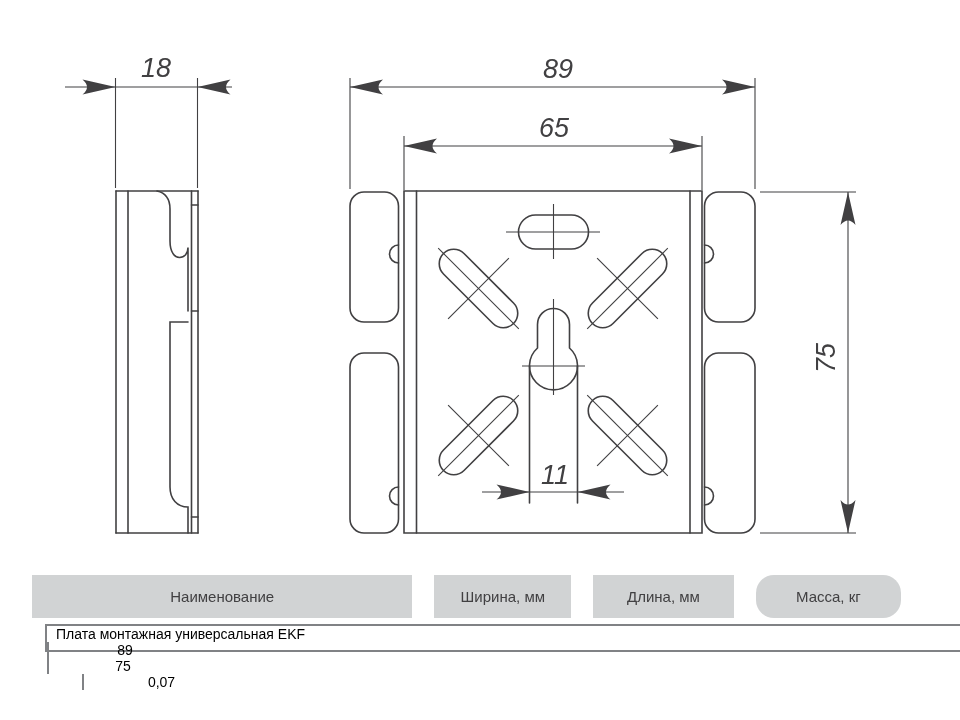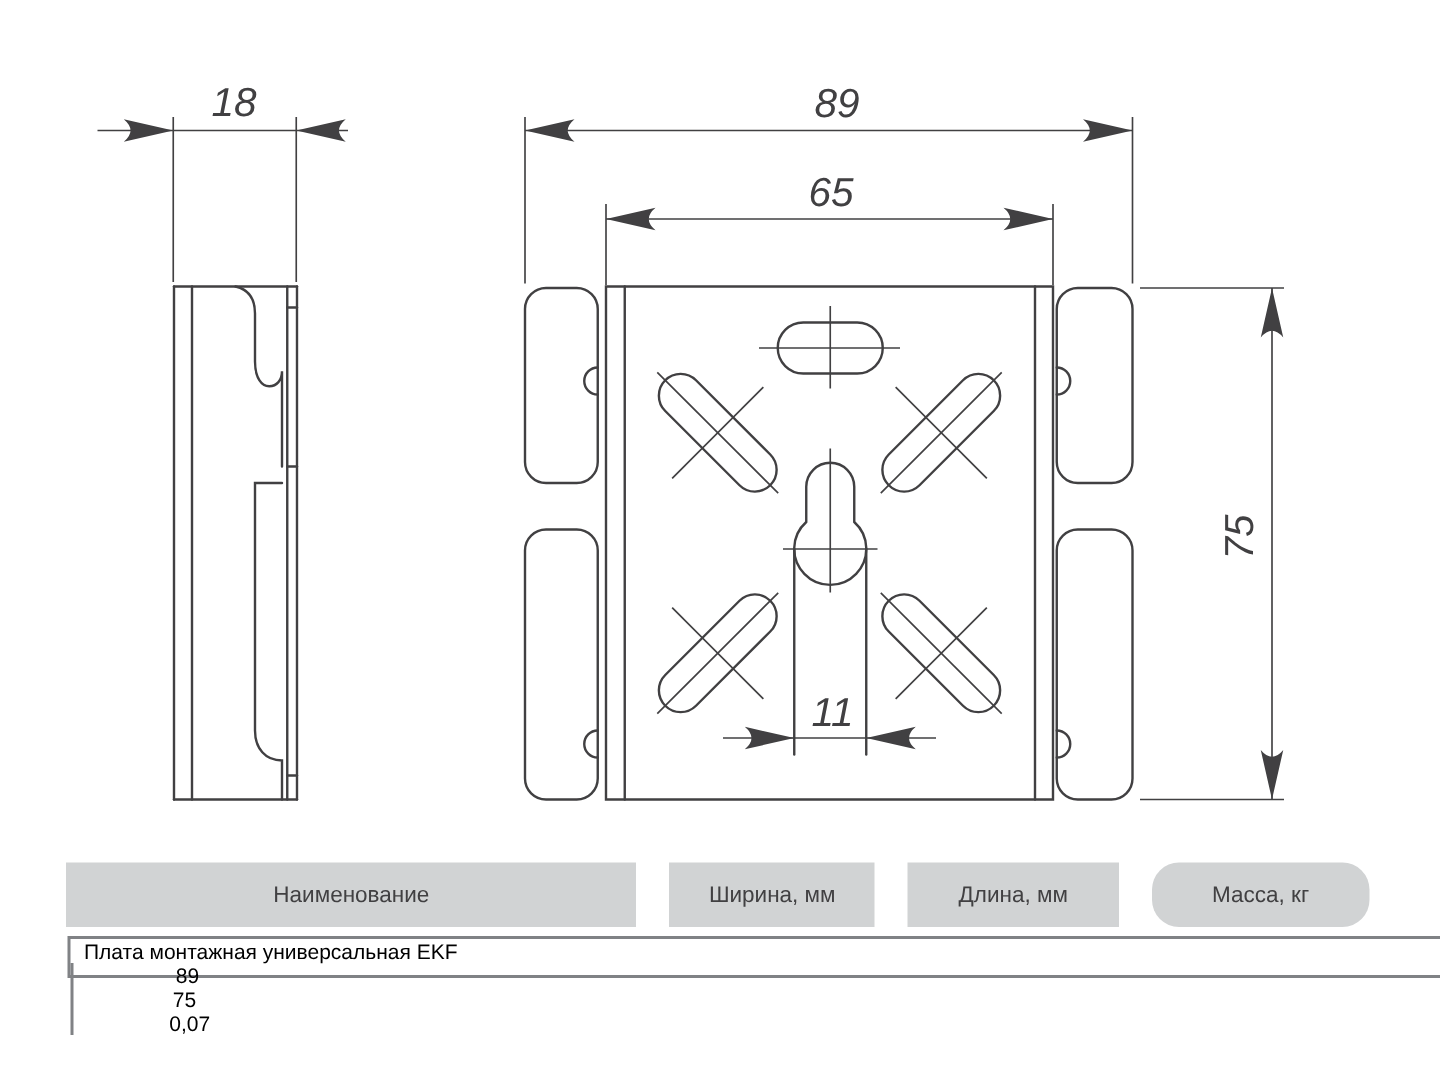--- a/index.html
+++ b/index.html
@@ -9,41 +9,41 @@
   }
   svg{position:absolute;top:0;left:0;}
   svg .ol{fill:none;stroke-width:1.6;stroke-linecap:round;}
   svg .tl{fill:none;stroke-width:1.1;stroke-linecap:butt;}
   svg text.dim{
     font-family:"Liberation Sans",sans-serif;
     font-style:italic;font-size:27px;fill:#414042;stroke:none;
     text-anchor:middle;
   }
   .spec-header{
-    position:absolute;left:44px;top:575px;width:869px;height:43px;
+    position:absolute;left:32px;top:575px;width:869px;height:43px;
     display:flex;gap:22px;
   }
   .hcell{
     background:#d1d3d4;color:#414042;font-size:15px;
     display:flex;align-items:center;justify-content:center;
   }
   .hc1{width:406px;}.hc2{width:150px;}.hc3{width:146px;}.hc4{width:155px;border-radius:18px;}
   .spec-row{
     position:absolute;left:45px;top:624px;width:938px;height:28px;
     box-sizing:border-box;border:2px solid #808285;display:flex;
     background:#fff;color:#000000;font-size:14px;flex-direction:column;
   }
   .bcell{
     box-sizing:border-box;display:flex;align-items:center;justify-content:center;
     height:100%;
   }
   .bc1{width:409px;justify-content:flex-start;padding-left:9px;}
   .bc2{width:154px;border-left:2px solid #808285;}
   .bc3{width:150px;border-left:2px solid #808285;}
-  .bc4{width:157px;border-left:2px solid #808285;}
+  .bc4{width:157px;border-left:2px solid #808285;margin-left:35px;}
 </style>
 </head>
 <body>
 
 <div class="canvas">
 
   <svg width="960" height="570" viewBox="0 0 960 570">
     <defs>
       <marker id="arr" viewBox="0 0 38 20" refX="37" refY="10" markerWidth="38" markerHeight="20" markerUnits="userSpaceOnUse" orient="auto-start-reverse">
         <path d="M37,10 L4,2.5 Q13,10 4,17.5 Z" fill="#414042"></path>

